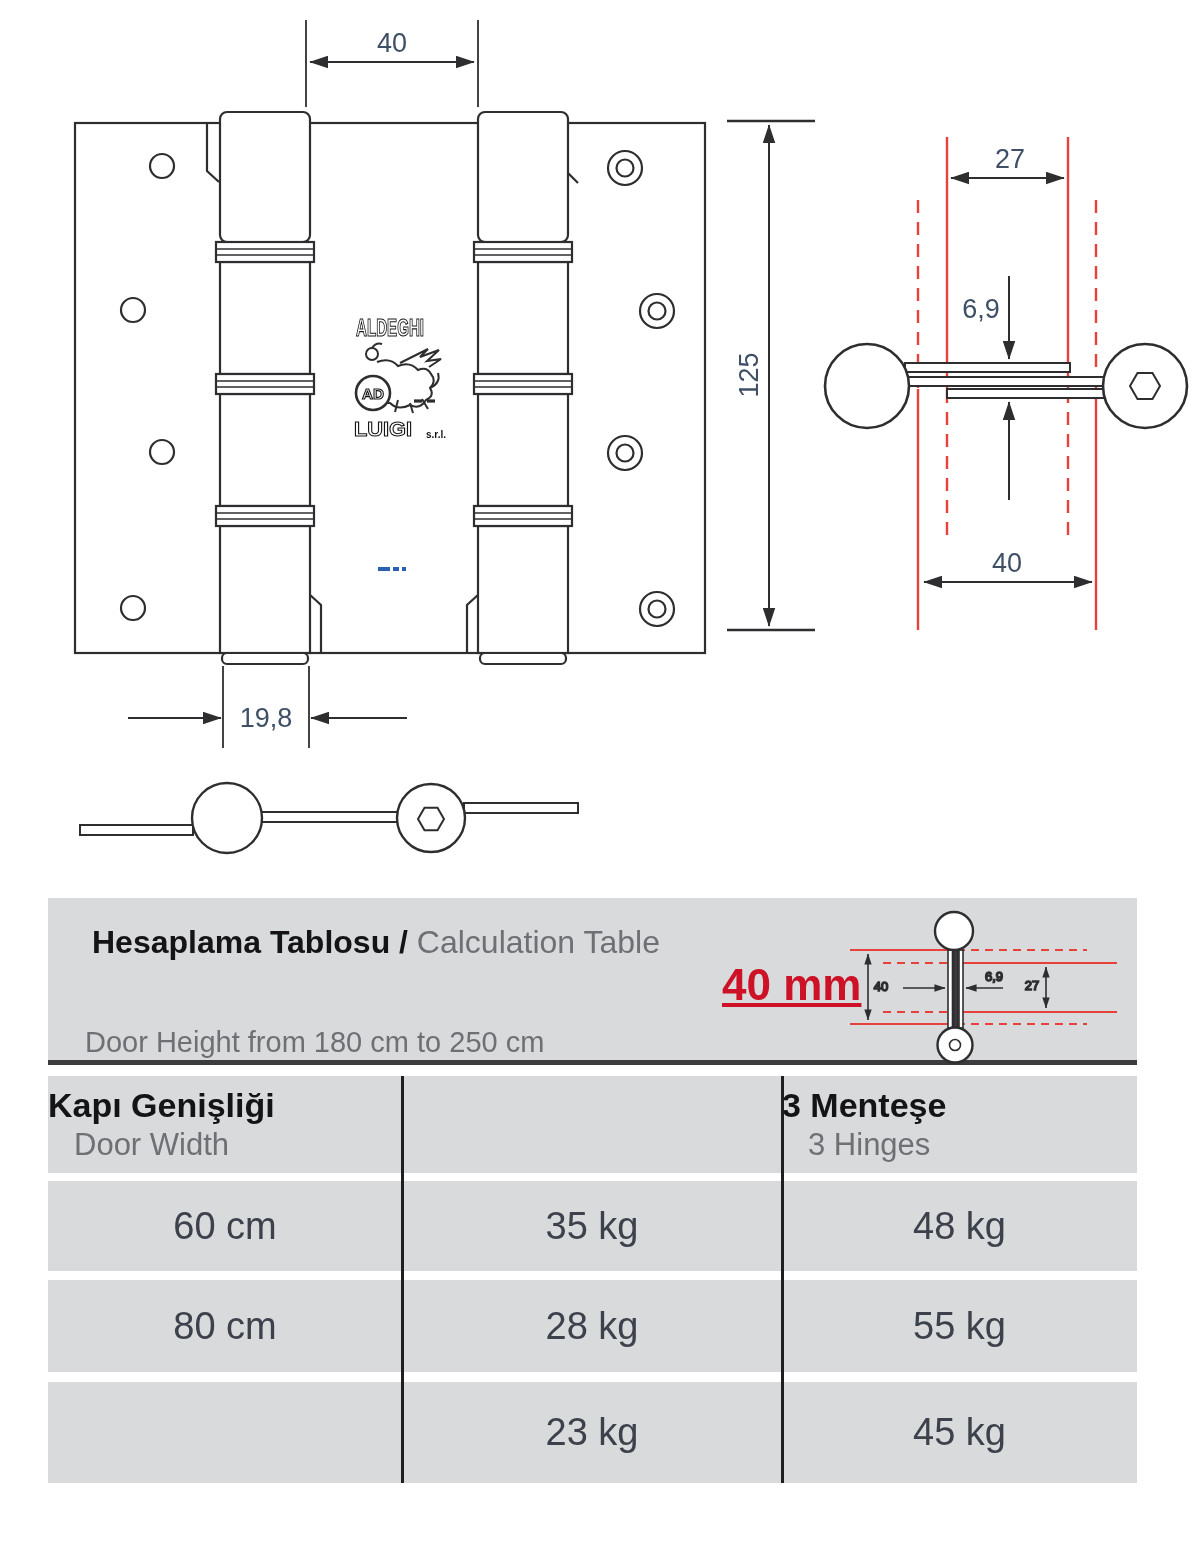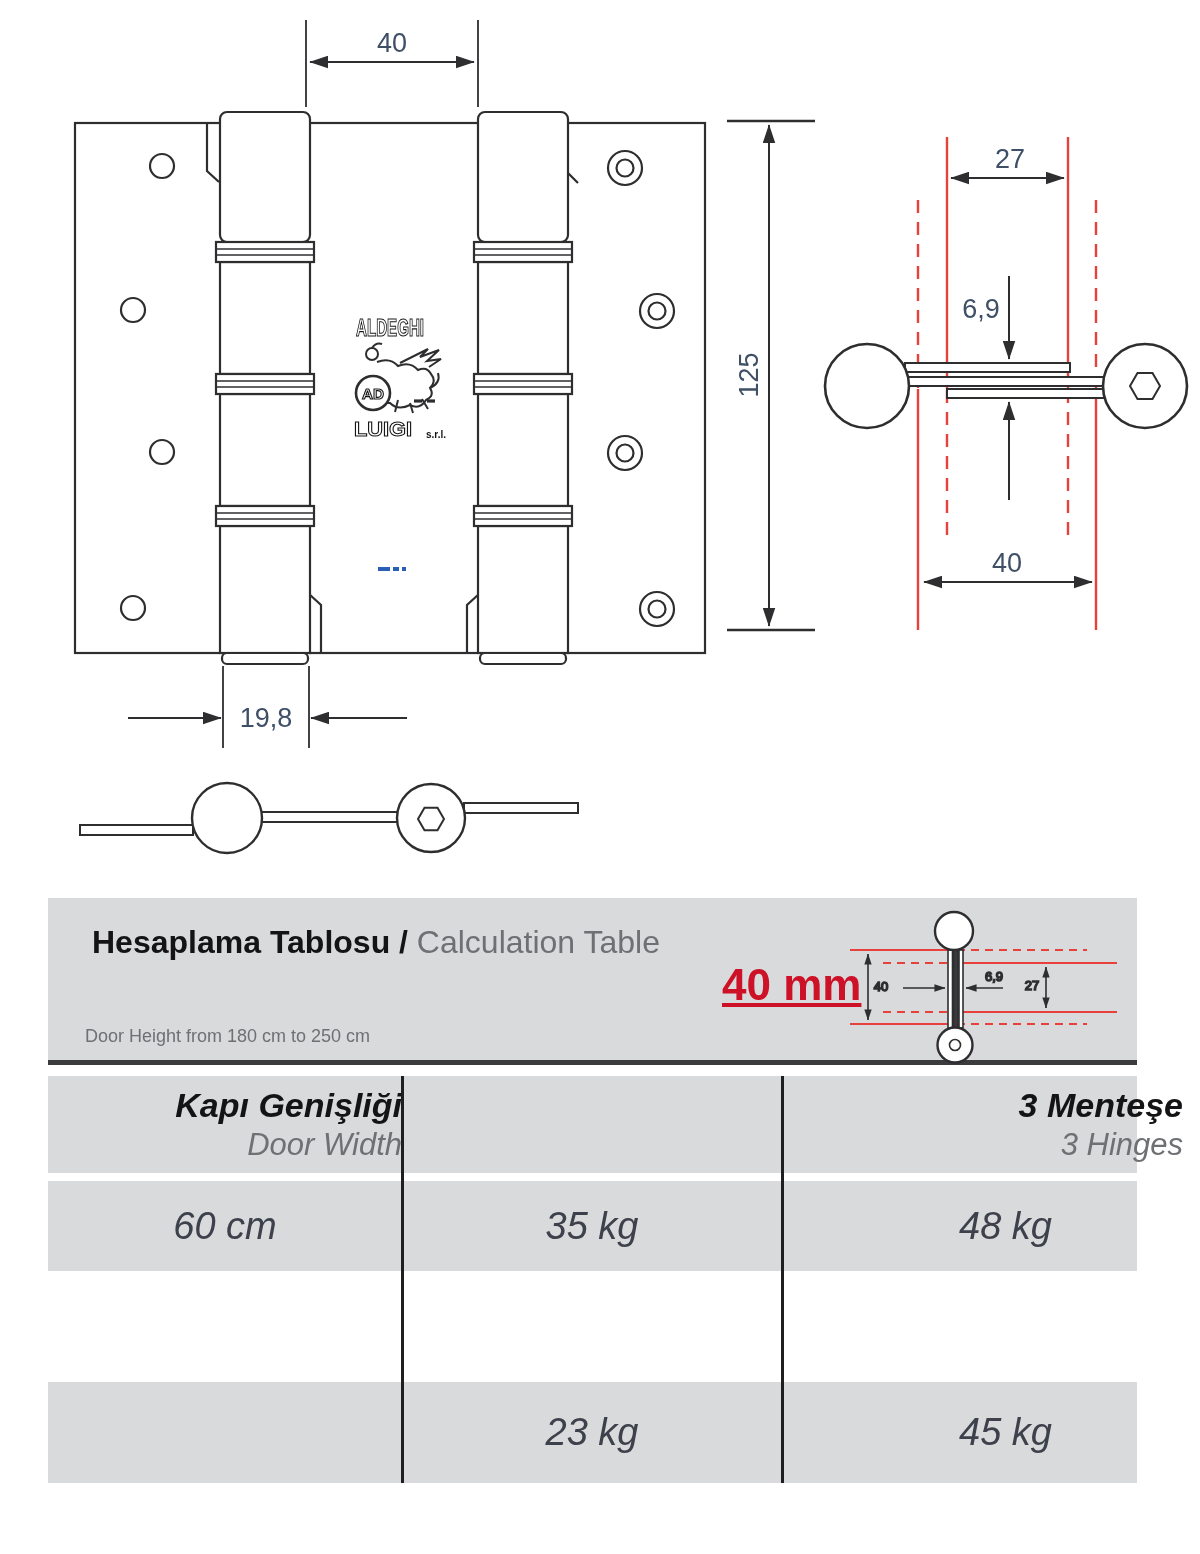--- a/index.html
+++ b/index.html
@@ -9,30 +9,30 @@
   .dimtext{fill:#3e4f66;font-size:27px;font-family:"Liberation Sans","DejaVu Sans",sans-serif;}
   .minidim{fill:#3e4f66;font-size:13px;font-family:"Liberation Sans","DejaVu Sans",sans-serif;}
   .logotext{fill:#ffffff;stroke:#151515;stroke-width:1.1;font-weight:bold;
             font-family:"Liberation Sans","DejaVu Sans",sans-serif;}
   
   .panel{position:absolute;left:48px;top:898px;width:1089px;height:162px;background:#d8dadb;z-index:1;}
   .panel-title{position:absolute;left:44px;top:26px;font-size:32px;color:#1b1b1d;white-space:nowrap;}
   .panel-title b{font-weight:bold;color:#141416;}
   .panel-title span.en{color:#6e7073;font-weight:normal;}
   .panel-sub-red{position:absolute;left:37px;top:93px;font-size:25px;font-weight:bold;color:#cd1127;white-space:nowrap;}
-  .panel-sub-gray{position:absolute;left:37px;top:128px;font-size:18px;color:#6e7073;white-space:nowrap;}
+  .panel-sub-gray{position:absolute;left:37px;top:128px;font-size:29px;color:#6e7073;white-space:nowrap;}
   .size-label{position:absolute;left:674px;top:62px;font-size:44px;font-weight:bold;color:#cd1127;white-space:nowrap;text-decoration:underline;}
   .rule{position:absolute;left:48px;top:1060px;width:1089px;height:5px;background:#3b3b3d;z-index:1;}
   .thead,.trow{position:absolute;left:48px;width:1089px;background:#d8dadb;z-index:1;}
   .thead{top:1076px;height:97px;}
   .trow.r0{top:1181px;height:90px;}
   .trow.r1{top:1280px;height:92px;}
   .trow.r2{top:1382px;height:101px;}
-  .cell{position:absolute;top:0;height:100%;text-align:right;font-style:italic;}
-  .c0{left:0;width:354px;} .c1{left:354px;width:380px;} .c2{left:734px;width:355px;padding-left:46px;}
+  .cell{position:absolute;top:0;height:100%;text-align:left;}
+  .c0{left:0;width:354px;} .c1{left:354px;width:380px;} .c2{left:734px;width:355px;}
   .hcell .tr{display:block;margin-top:10px;font-size:34px;font-weight:bold;color:#141416;}
   .hcell .en{display:block;margin-top:2px;font-size:31px;color:#6e7073;margin-left:26px;}
   .vcell{display:flex;align-items:center;justify-content:center;font-size:38px;color:#3c414b;}
   .vdiv{position:absolute;top:1076px;height:407px;width:3px;background:#1f1f21;z-index:1;}
   .vdiv.d0{left:401px;} .vdiv.d1{left:781px;}
 </style>
 </head>
 <body>
 
 <div id="stage">
@@ -53,20 +53,25 @@
     <div class="cell hcell c2">
       <span class="tr">3 Menteşe</span>
       <span class="en">3 Hinges</span>
     </div>
   </div>
 
   <div class="trow r0">
     <div class="cell vcell c0">60 cm</div>
     <div class="cell vcell c1">35 kg</div>
     <div class="cell vcell c2">48 kg</div>
+  </div>
+  <div class="trow r1">
+    <div class="cell vcell c0">80 cm</div>
+    <div class="cell vcell c1">28 kg</div>
+    <div class="cell vcell c2">55 kg</div>
   </div>
   <div class="trow r2">
     <div class="cell vcell c1">23 kg</div>
     <div class="cell vcell c2">45 kg</div>
   </div>
 
   <div class="vdiv d0"></div>
   <div class="vdiv d1"></div>
 
   <svg id="drawing" width="1200" height="1554" viewBox="0 0 1200 1554">

